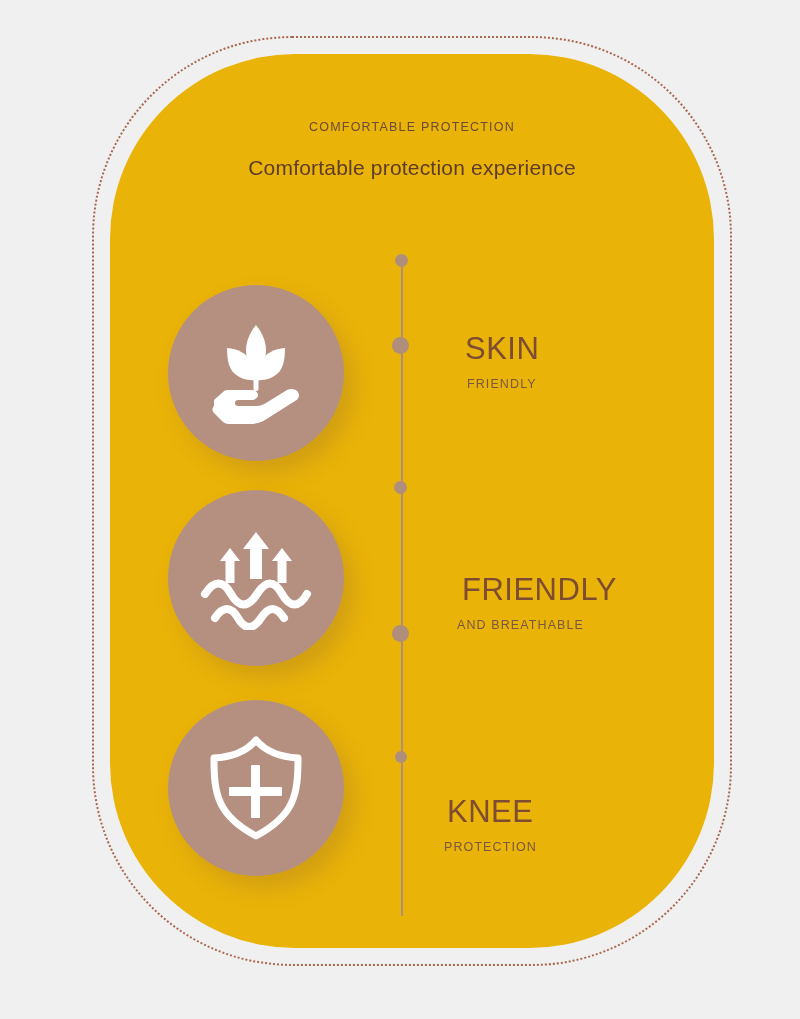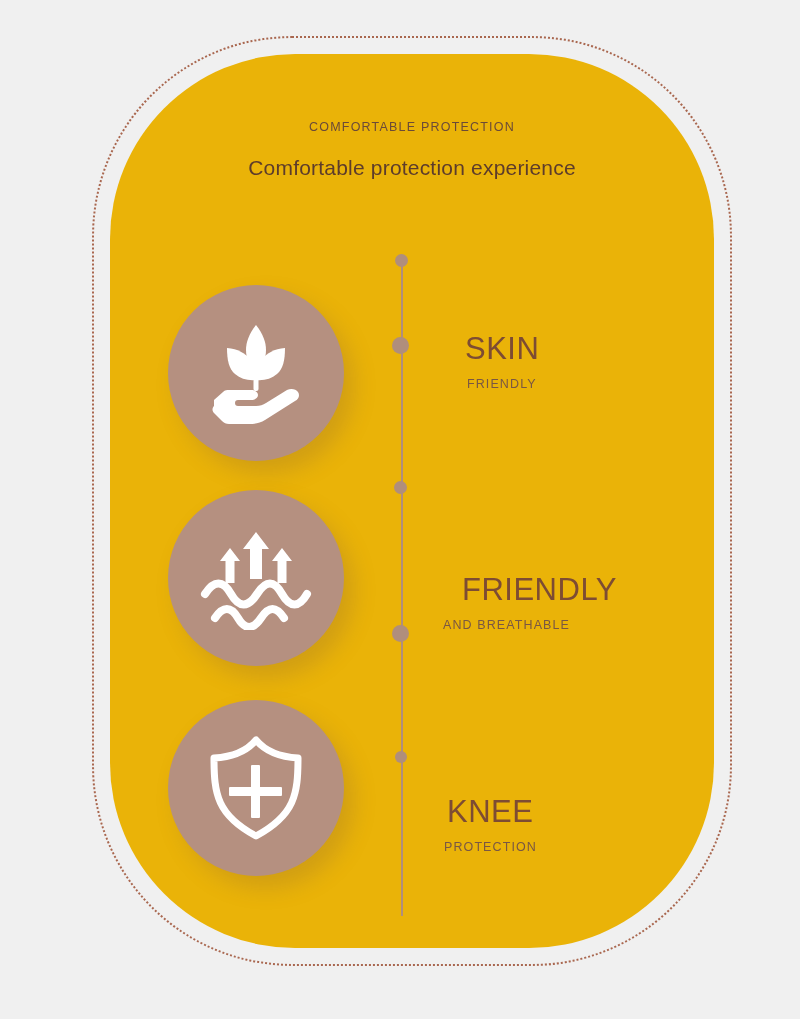--- a/index.html
+++ b/index.html
@@ -128,21 +128,21 @@
   .subtitle {
     margin-top: 13px;
     font-size: 12.5px;
     color: #7a5743;
     letter-spacing: 1.1px;
     font-weight: 400;
   }
   .feature.f1 .title { margin-left: 25px; }
   .feature.f1 .subtitle { margin-left: 27px; }
   .feature.f2 .title { margin-left: 22px; }
-  .feature.f2 .subtitle { margin-left: 3px; }
+  .feature.f2 .subtitle { margin-left: 17px; }
   .feature.f3 .title { margin-left: 7px; }
   .feature.f3 .subtitle { margin-left: 4px; }
 </style>
 </head>
 <body>
 
 <div class="dotted-frame"></div>
 
 <div class="card">
 

